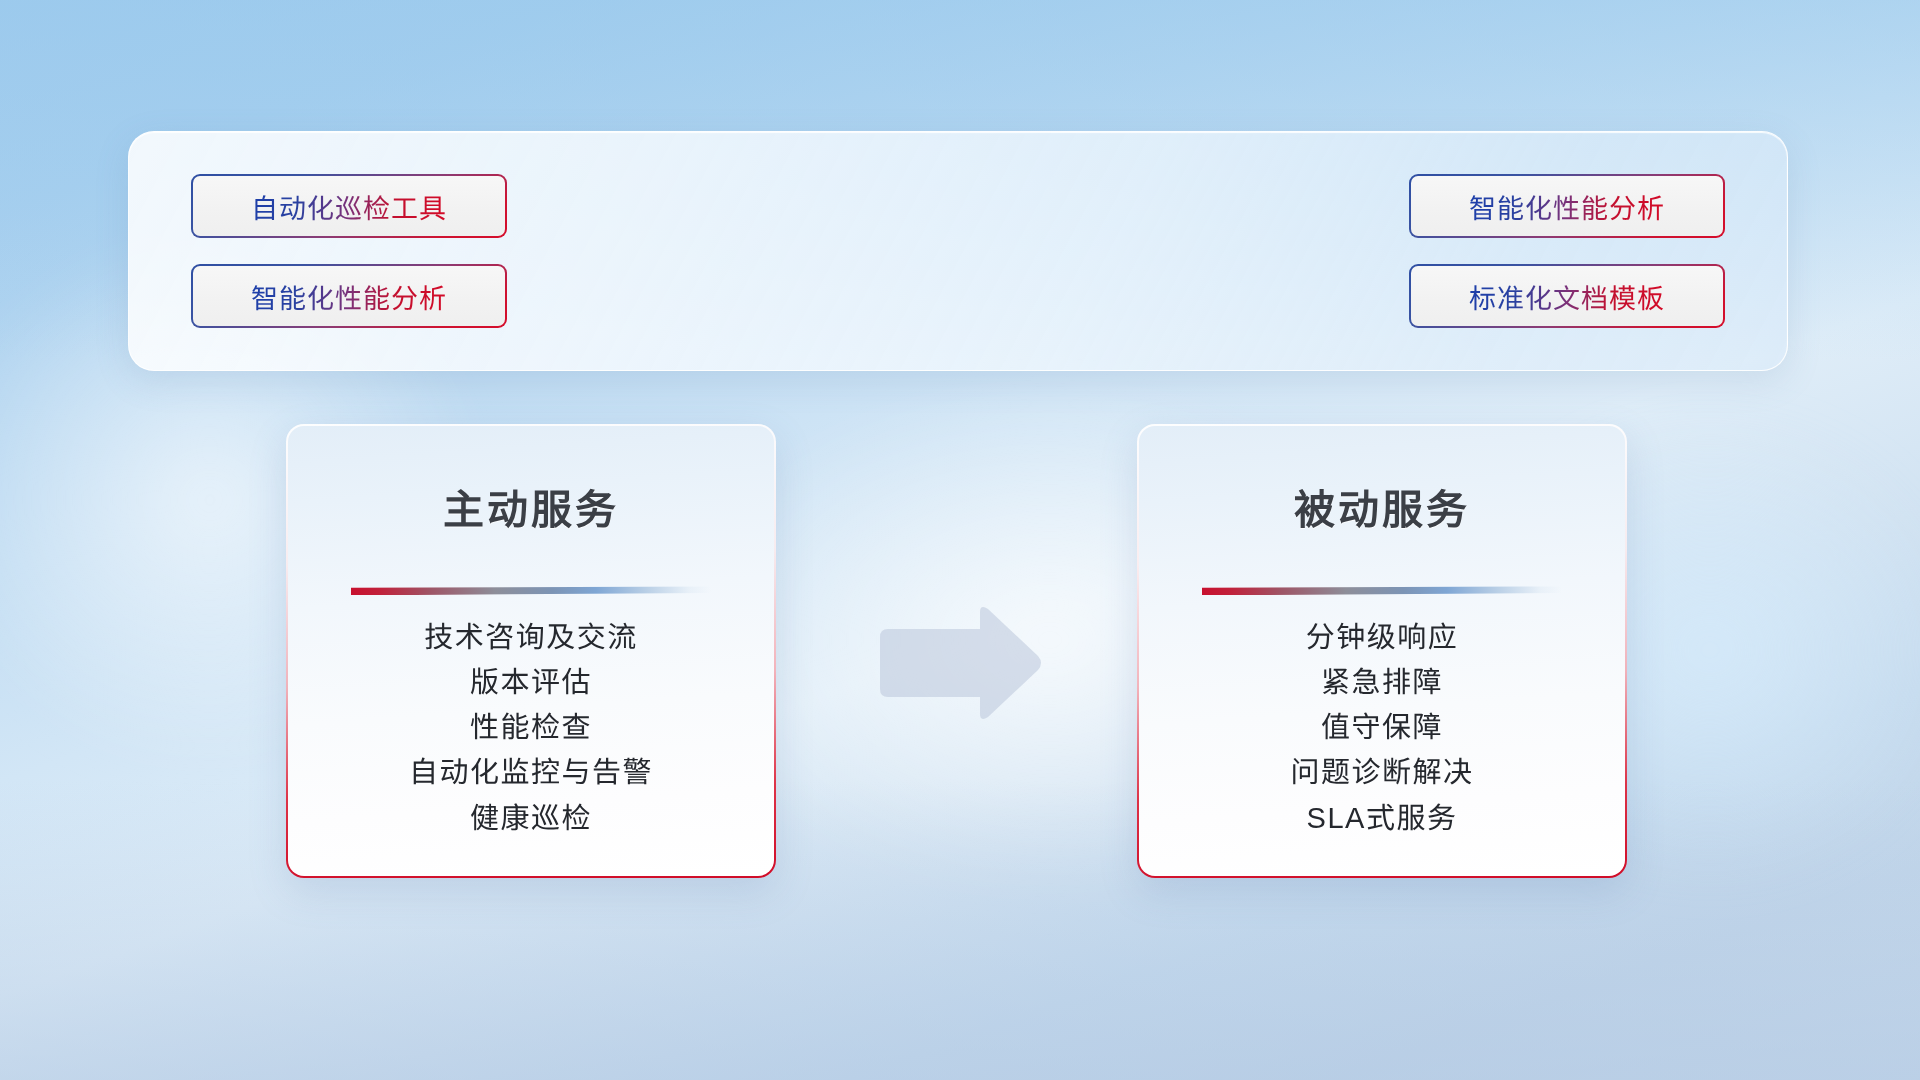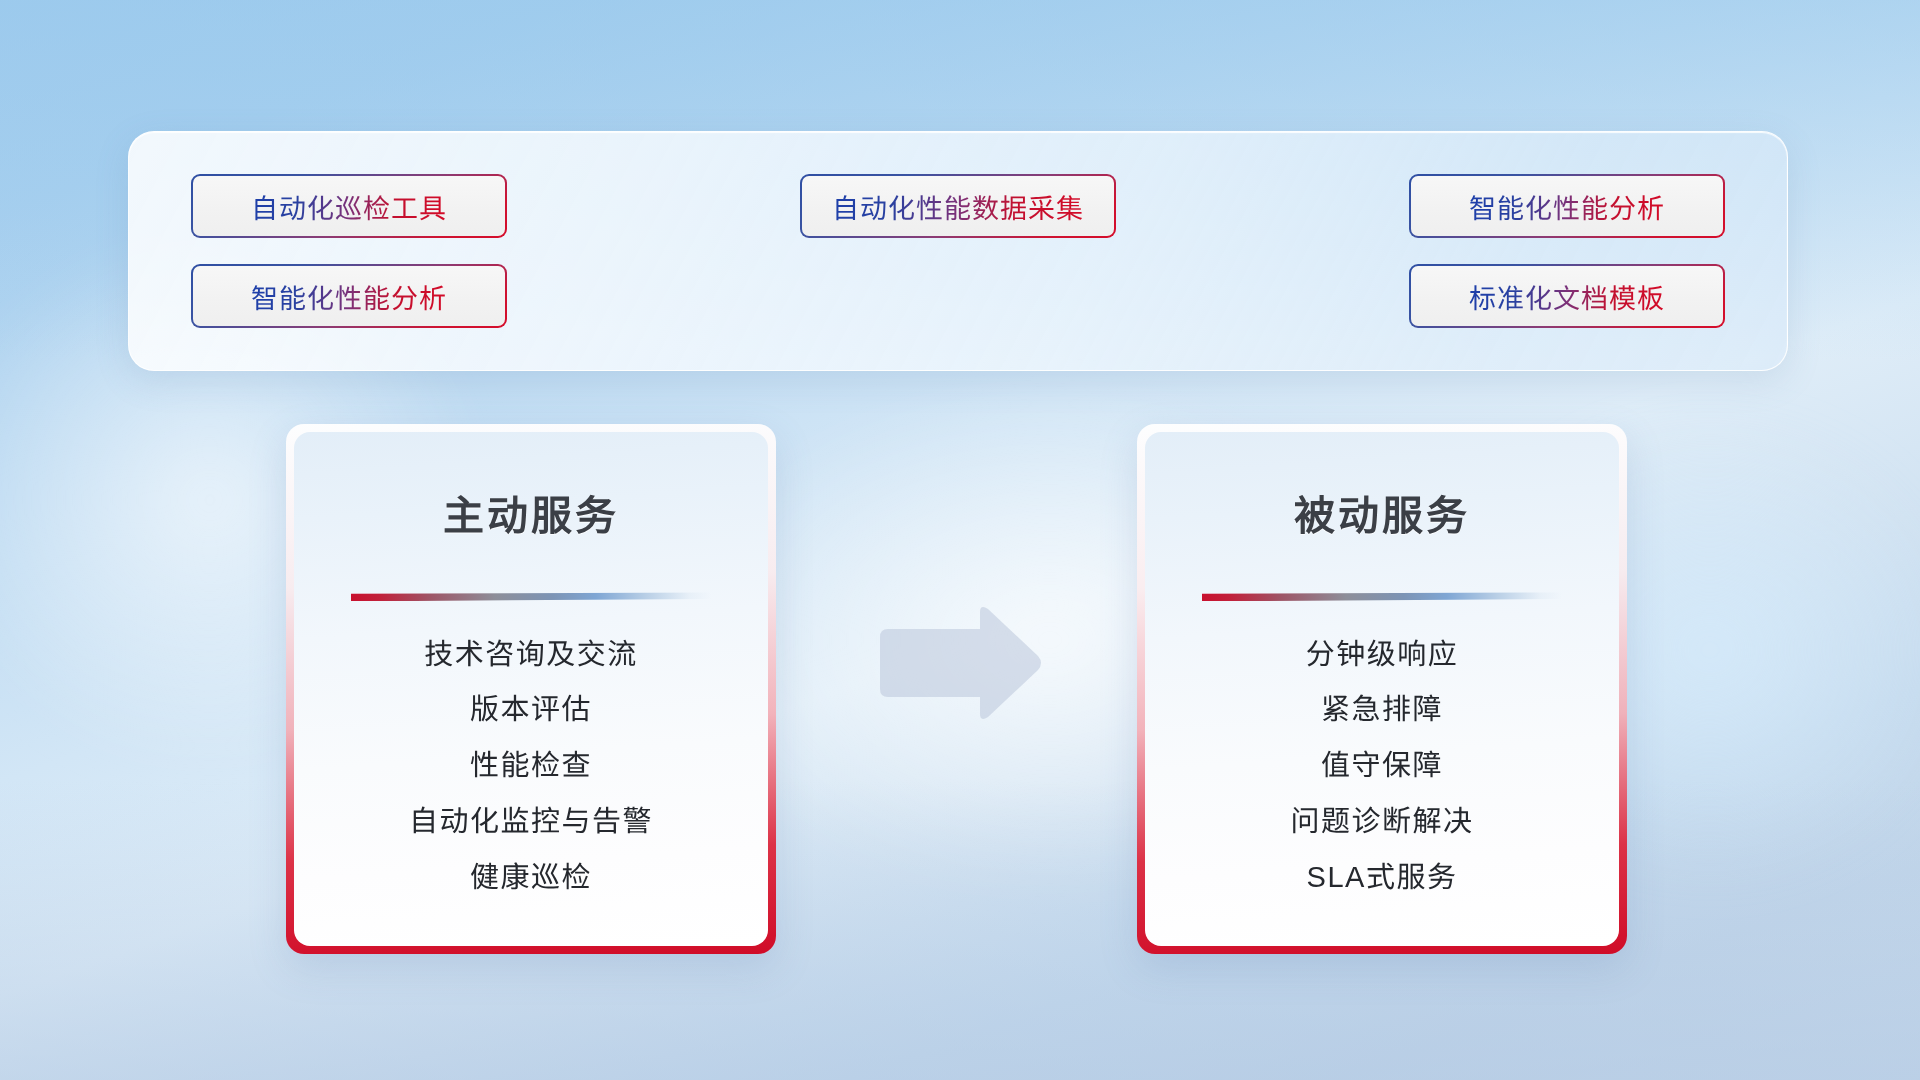--- a/index.html
+++ b/index.html
@@ -124,24 +124,24 @@
     color: transparent;
     -webkit-text-fill-color: transparent;
     white-space: nowrap;
   }
 
   
   .service-card {
     position: absolute;
     top: 424px;
     width: 490px;
-    height: 530px;
+    height: 454px;
     border-radius: 18px;
     box-sizing: border-box;
-    padding: 8px;
+    padding: 2px;
     background: linear-gradient(178deg,
         rgba(255,255,255,0.95) 0%,
         rgba(252,236,238,0.85) 30%,
         rgba(244,170,178,0.88) 56%,
         rgba(221,41,62,0.95) 80%,
         rgba(208,12,40,1) 100%);
     box-shadow: 0 14px 38px rgba(86,124,170,0.18);
   }
   #card-active  { left: 286px; }
   #card-passive { left: 1137px; }
@@ -229,25 +229,20 @@
 <section id="top-panel">
 
   <div class="tag-row">
     <div class="tag-chip">
       <div class="tag-chip-inner">
         <span class="tag-text">自动化巡检工具</span>
       </div>
     </div>
     <div class="tag-chip">
       <div class="tag-chip-inner">
-        <span class="tag-text">自动化性能数据采集</span>
-      </div>
-    </div>
-    <div class="tag-chip">
-      <div class="tag-chip-inner">
         <span class="tag-text">智能化性能分析</span>
       </div>
     </div>
   </div>
 
   <div class="tag-row">
     <div class="tag-chip">
       <div class="tag-chip-inner">
         <span class="tag-text">智能化性能分析</span>
       </div>

